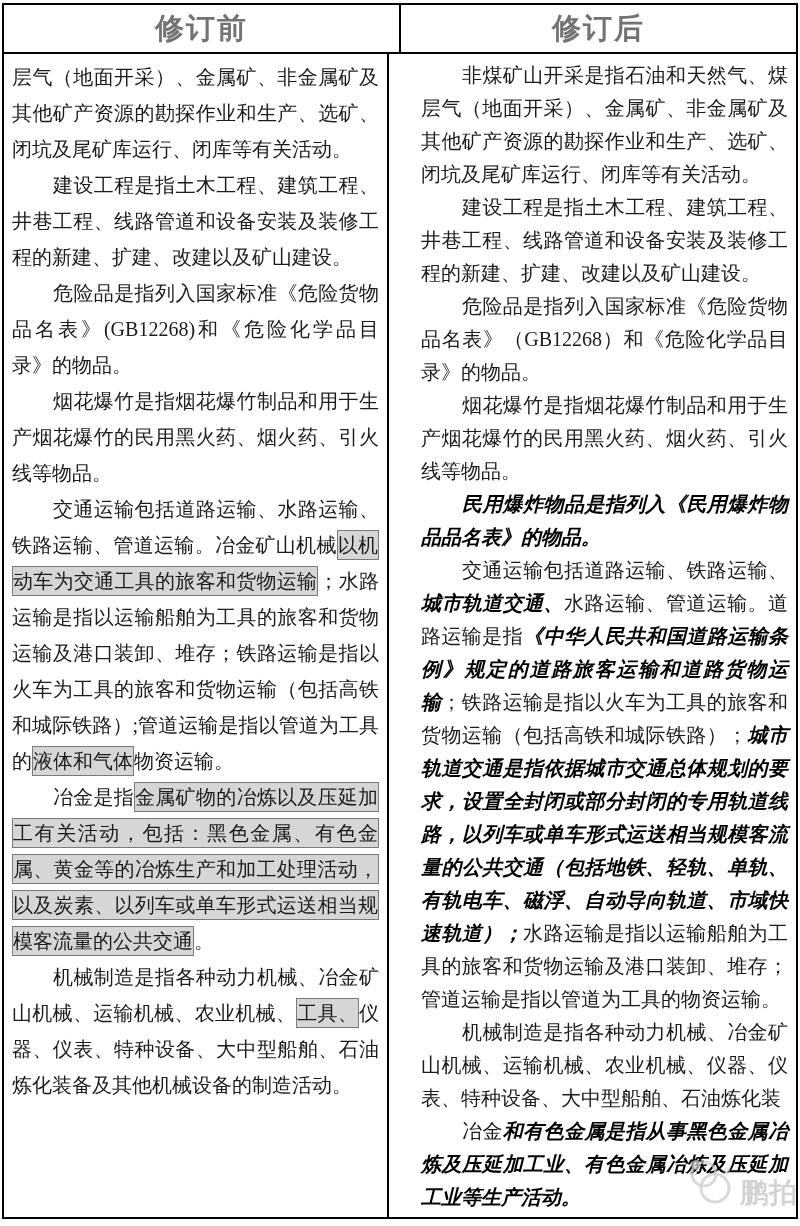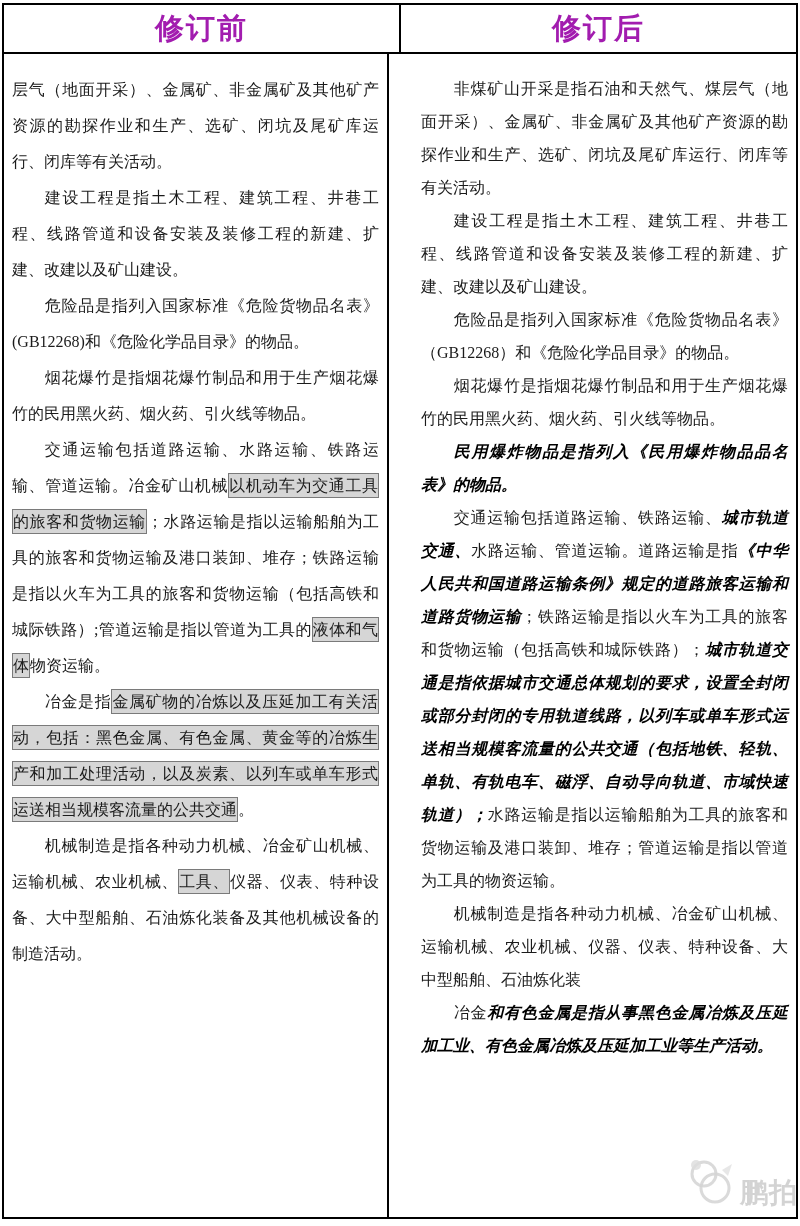--- a/index.html
+++ b/index.html
@@ -34,38 +34,38 @@
     border-bottom: 2px solid var(--tbl-border);
   }
   .header-cell {
     flex: 1 1 50%;
     display: flex;
     align-items: center;
     justify-content: center;
     font-family: "Liberation Sans", sans-serif;
     font-weight: 700;
     font-size: 29px;
-    color: #a21caf;
+    color: #737373;
     letter-spacing: 2px;
   }
   .header-cell.first { border-right: 2px solid var(--tbl-border); }
   .body-row {
     flex: 1 1 auto;
     display: flex;
     overflow: hidden;
   }
   .cell {
     flex: 1 1 50%;
-    padding: 18px 8px 0 8px;
+    padding: 5px 8px 0 8px;
     overflow: hidden;
     text-align: justify;
     text-justify: inter-character;
     word-break: break-all;
     color: var(--body-text);
-    font-size: 16px;
+    font-size: 20px;
   }
   .cell-left {
     border-right: 2px solid var(--tbl-border);
     line-height: 36px;
   }
   .cell-right { line-height: 33px; margin-left: 24px; }
   .para { margin: 0; }
   .para.indent { text-indent: 2.05em; }
   .seg-normal { }
   .seg-bold {

